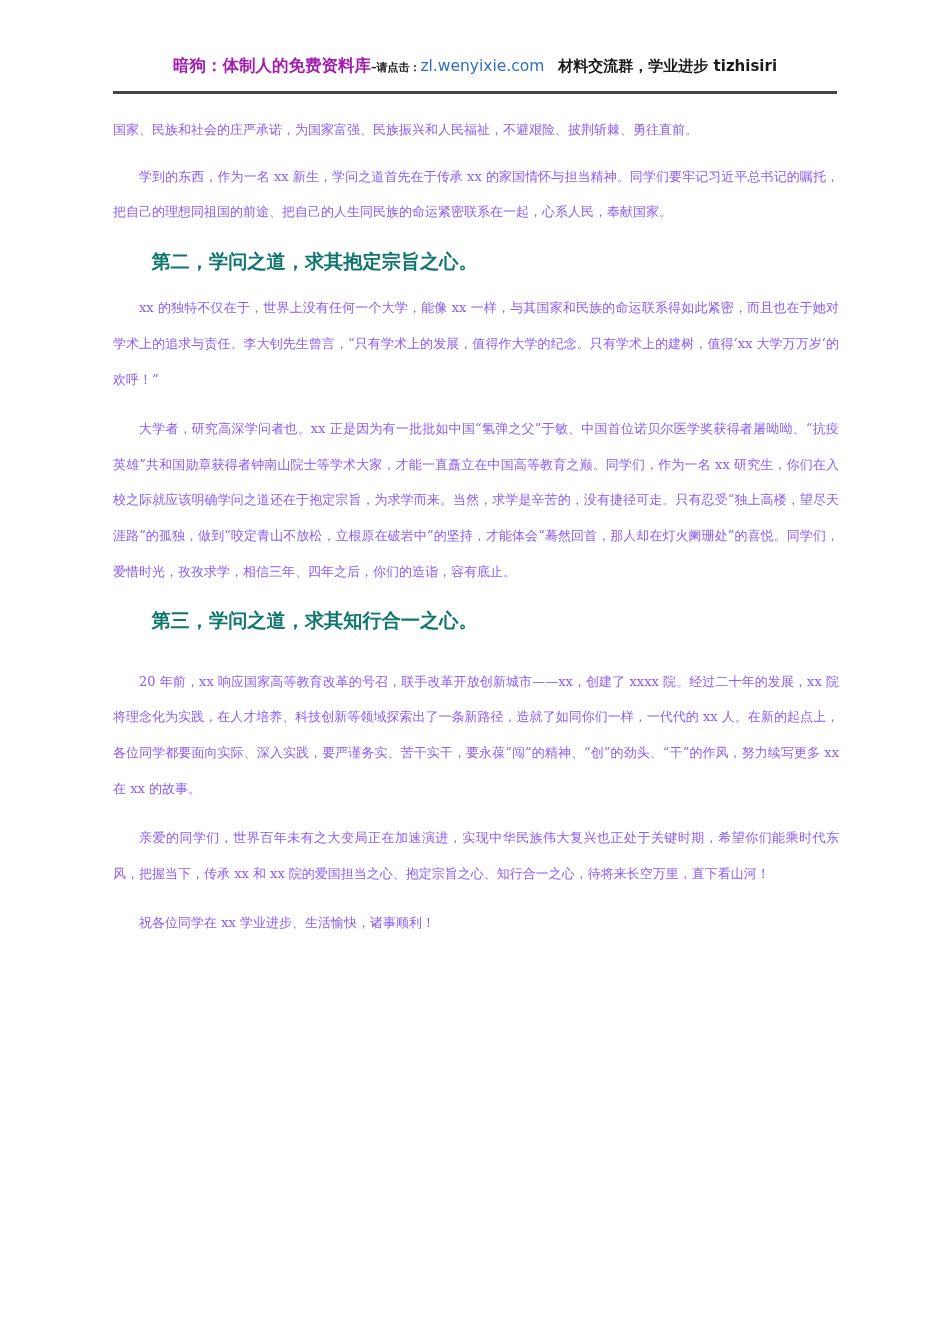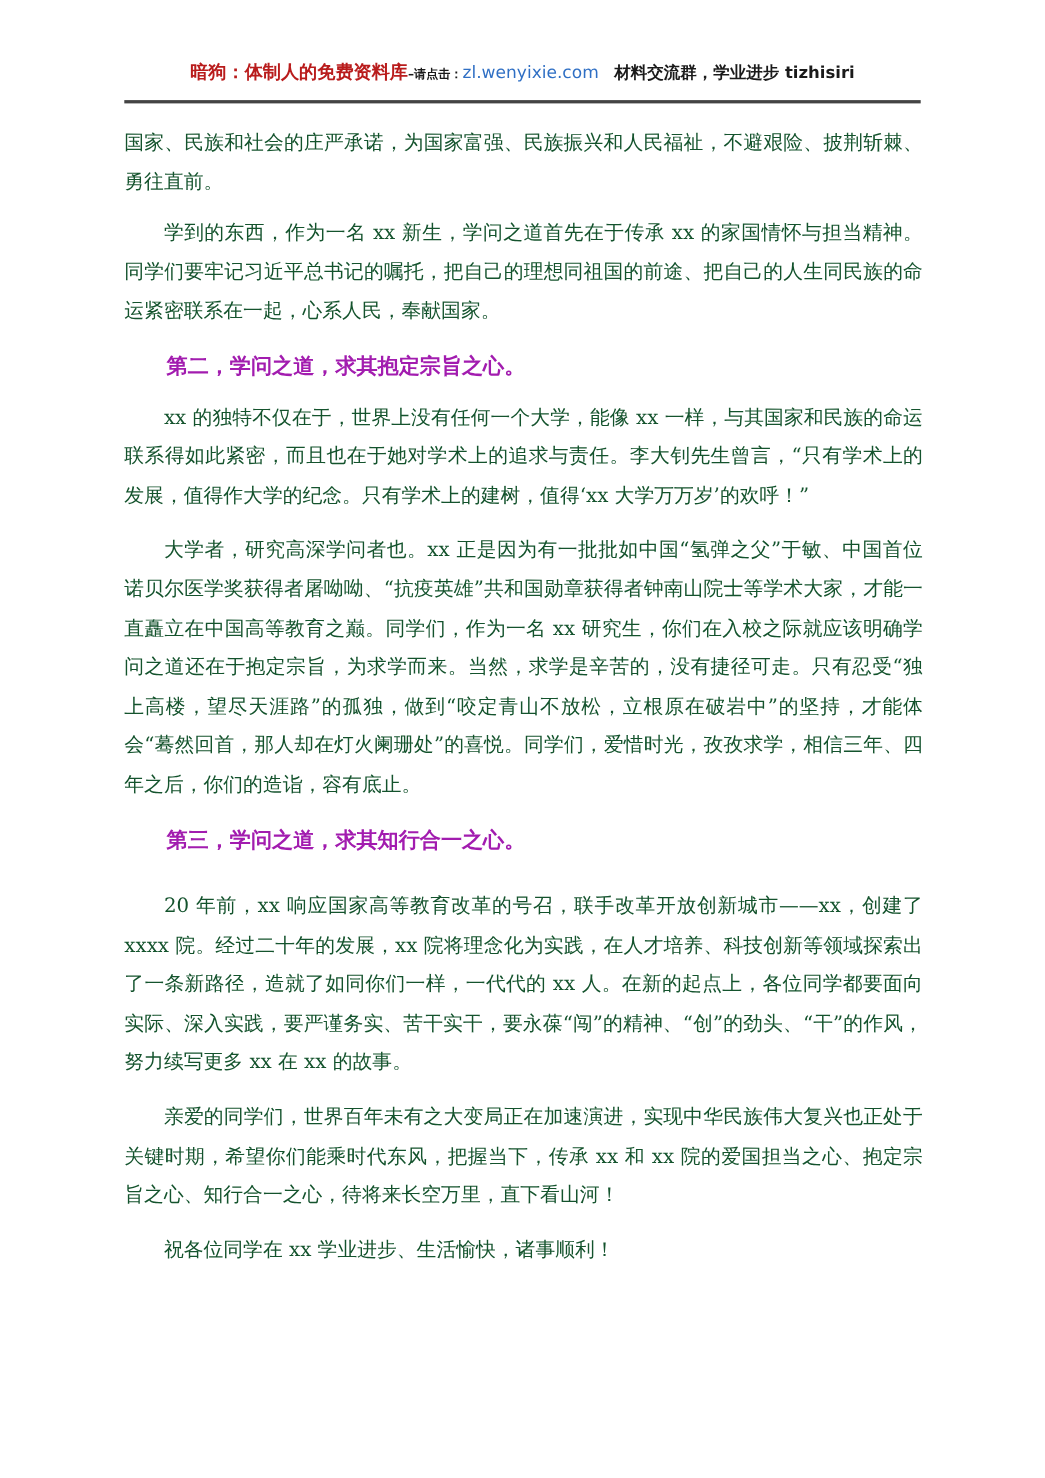--- a/index.html
+++ b/index.html
@@ -26,21 +26,21 @@
   .promo-header {
     position: absolute;
     left: 0;
     top: 58px;
     width: 950px;
     text-align: center;
     white-space: nowrap;
     line-height: 1.0;
   }
   .promo-red {
-    color: #b91c1c;
+    color: #a21caf;
     font-weight: bold;
     font-size: 16.5px;
     font-family: "DejaVu Sans", "Liberation Sans", sans-serif;
     letter-spacing: 0px;
   }
   .promo-dark {
     color: #1a1a1a;
     font-weight: bold;
     font-size: 11px;
     font-family: "DejaVu Sans", "Liberation Sans", sans-serif;
@@ -74,41 +74,41 @@
   .doc-body {
     position: absolute;
     left: 113px;
     top: 112px;
     width: 726px;
   }
 
   p.para {
     margin: 0;
     padding: 0;
-    font-size: 18px;
+    font-size: 13px;
     line-height: 35.6px;
     text-align: justify;
     text-justify: inter-ideograph;
     text-indent: 0;
-    color: #14532d;
+    color: #8b5cf6;
     font-family: "DejaVu Serif", "Liberation Serif", serif;
   }
 
   p.indent {
     text-indent: 2em;
   }
 
   p.heading {
     margin: 0;
     padding: 0;
     font-size: 19.2px;
     line-height: 35.6px;
     font-weight: bold;
     text-indent: 2em;
-    color: #a21caf;
+    color: #0f766e;
     font-family: "DejaVu Sans", "Liberation Sans", sans-serif;
   }
 
   .gap-sm { height: 11px; }
   .gap-md { height: 14px; }
 </style>
 </head>
 <body>
 
 <div class="page">

